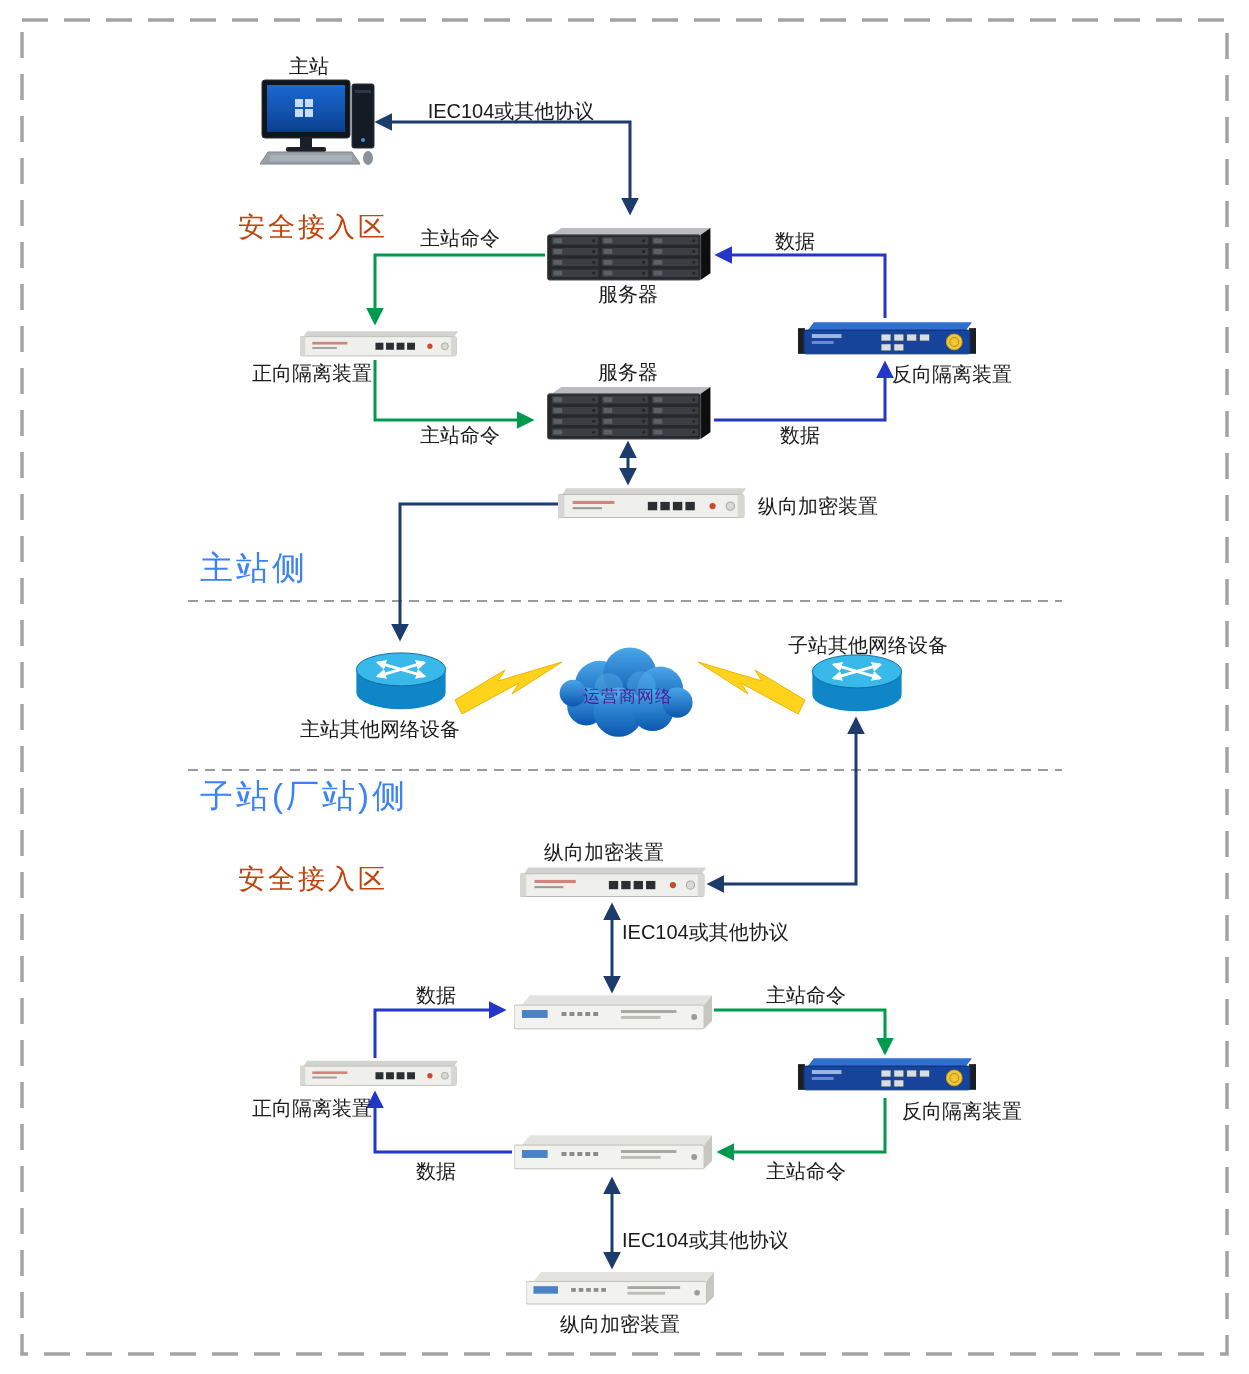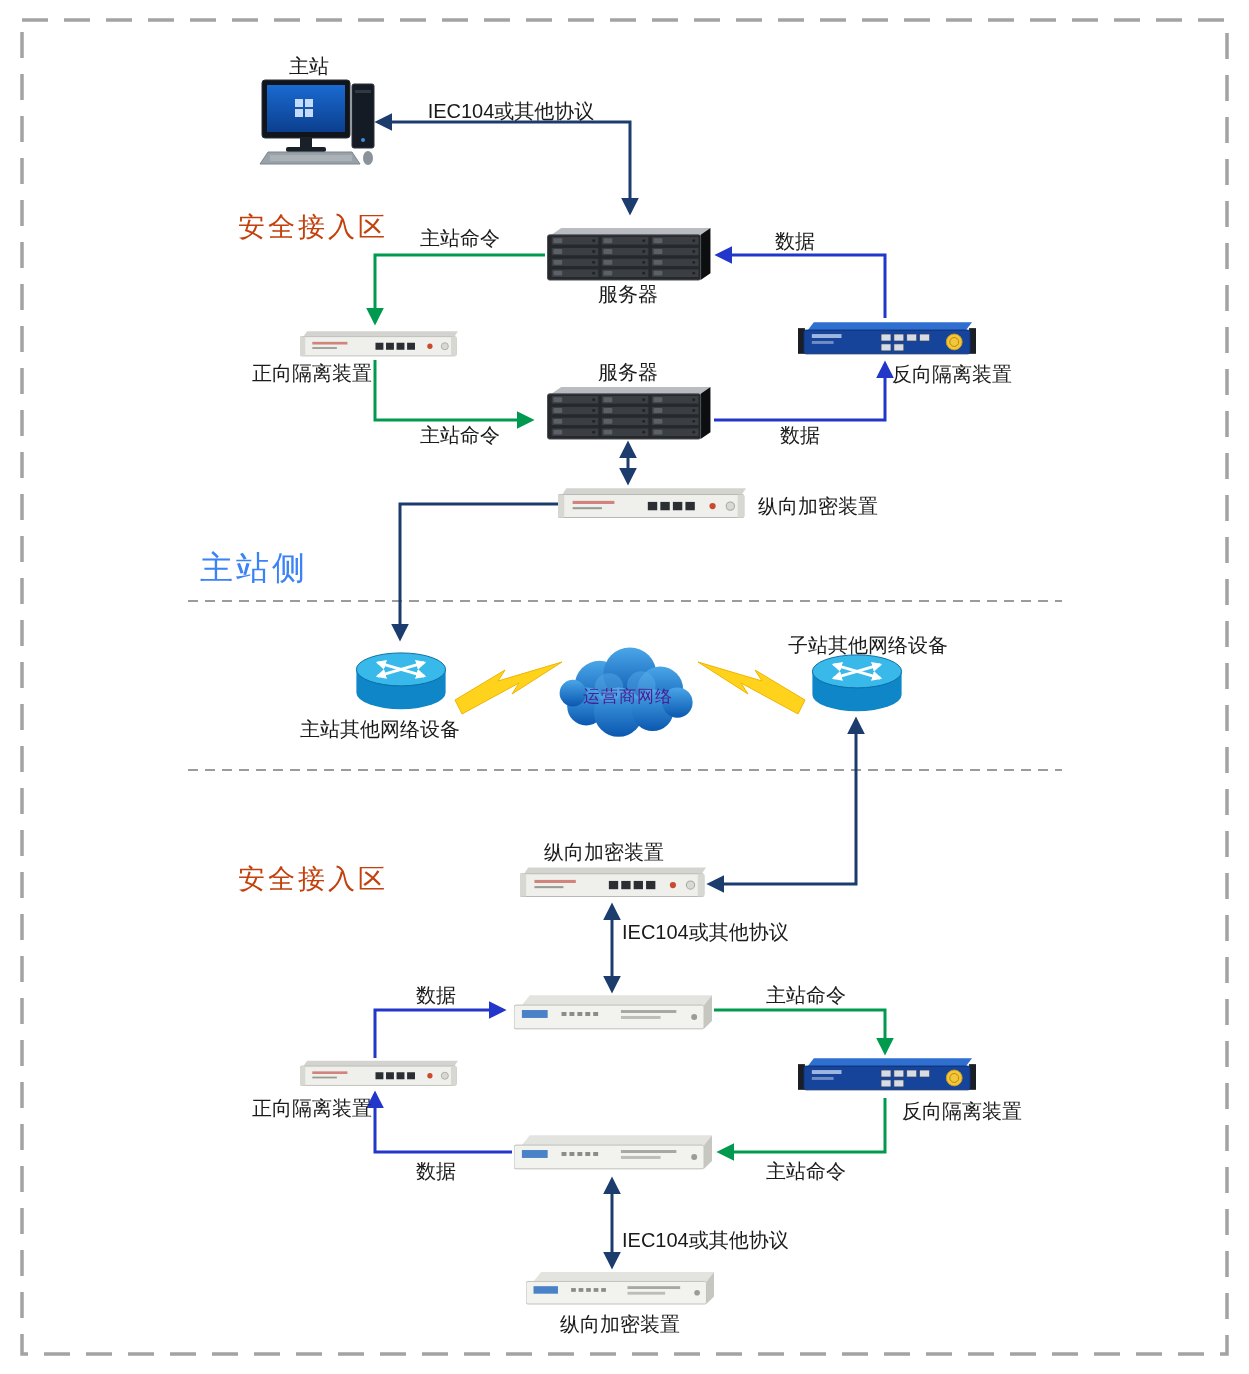--- a/index.html
+++ b/index.html
@@ -212,20 +212,21 @@
 <div class="lbl" style="left:312px;top:362px">正向隔离装置</div>
 <div class="lbl" style="left:628px;top:361px">服务器</div>
 <div class="lbl" style="left:952px;top:363px">反向隔离装置</div>
 <div class="lbl" style="left:460px;top:424px">主站命令</div>
 <div class="lbl" style="left:800px;top:424px">数据</div>
 <div class="lbl" style="left:818px;top:495px">纵向加密装置</div>
 <div class="lbl la section" style="left:200px;top:549px">主站侧</div>
 <div class="lbl" style="left:380px;top:718px">主站其他网络设备</div>
 <div class="lbl cloudlbl" style="left:628px;top:687px">运营商网络</div>
 <div class="lbl" style="left:868px;top:634px">子站其他网络设备</div>
+<div class="lbl la section" style="left:200px;top:777px">子站(厂站)侧</div>
 <div class="lbl la zone" style="left:238px;top:864px">安全接入区</div>
 <div class="lbl" style="left:604px;top:841px">纵向加密装置</div>
 <div class="lbl la" style="left:622px;top:921px">IEC104或其他协议</div>
 <div class="lbl" style="left:436px;top:984px">数据</div>
 <div class="lbl" style="left:806px;top:984px">主站命令</div>
 <div class="lbl" style="left:312px;top:1097px">正向隔离装置</div>
 <div class="lbl" style="left:962px;top:1100px">反向隔离装置</div>
 <div class="lbl" style="left:436px;top:1160px">数据</div>
 <div class="lbl" style="left:806px;top:1160px">主站命令</div>
 <div class="lbl la" style="left:622px;top:1229px">IEC104或其他协议</div>

